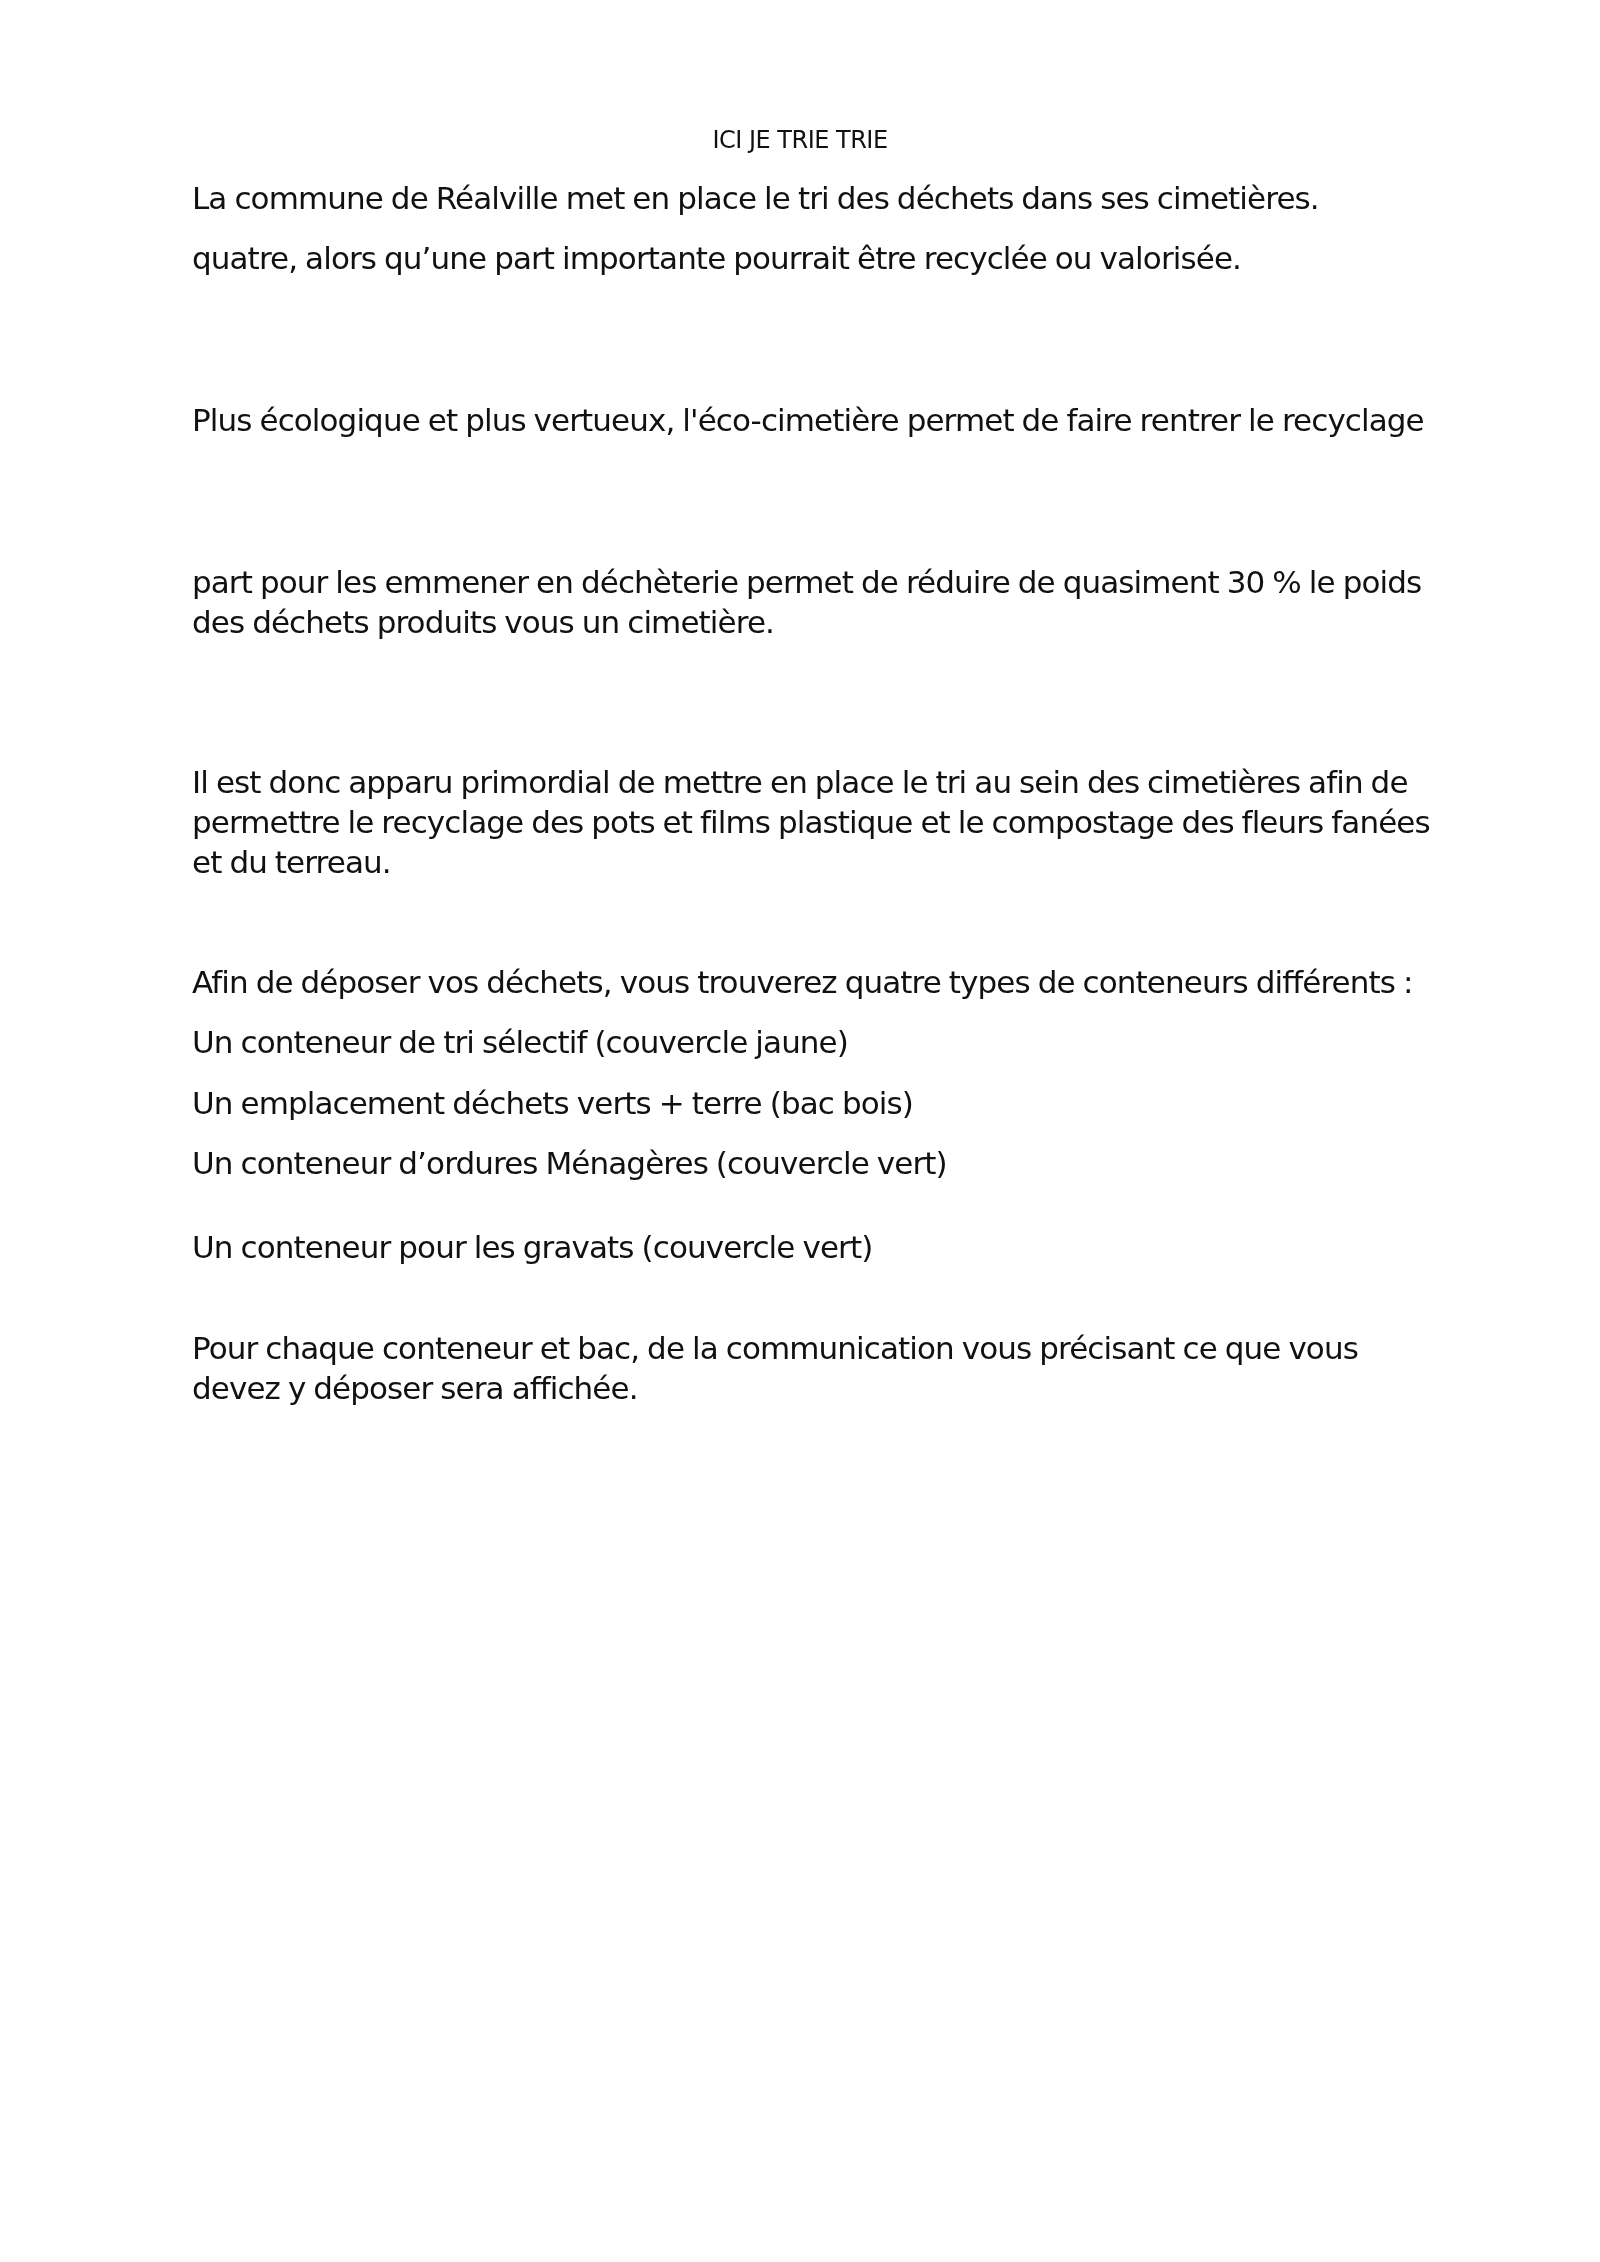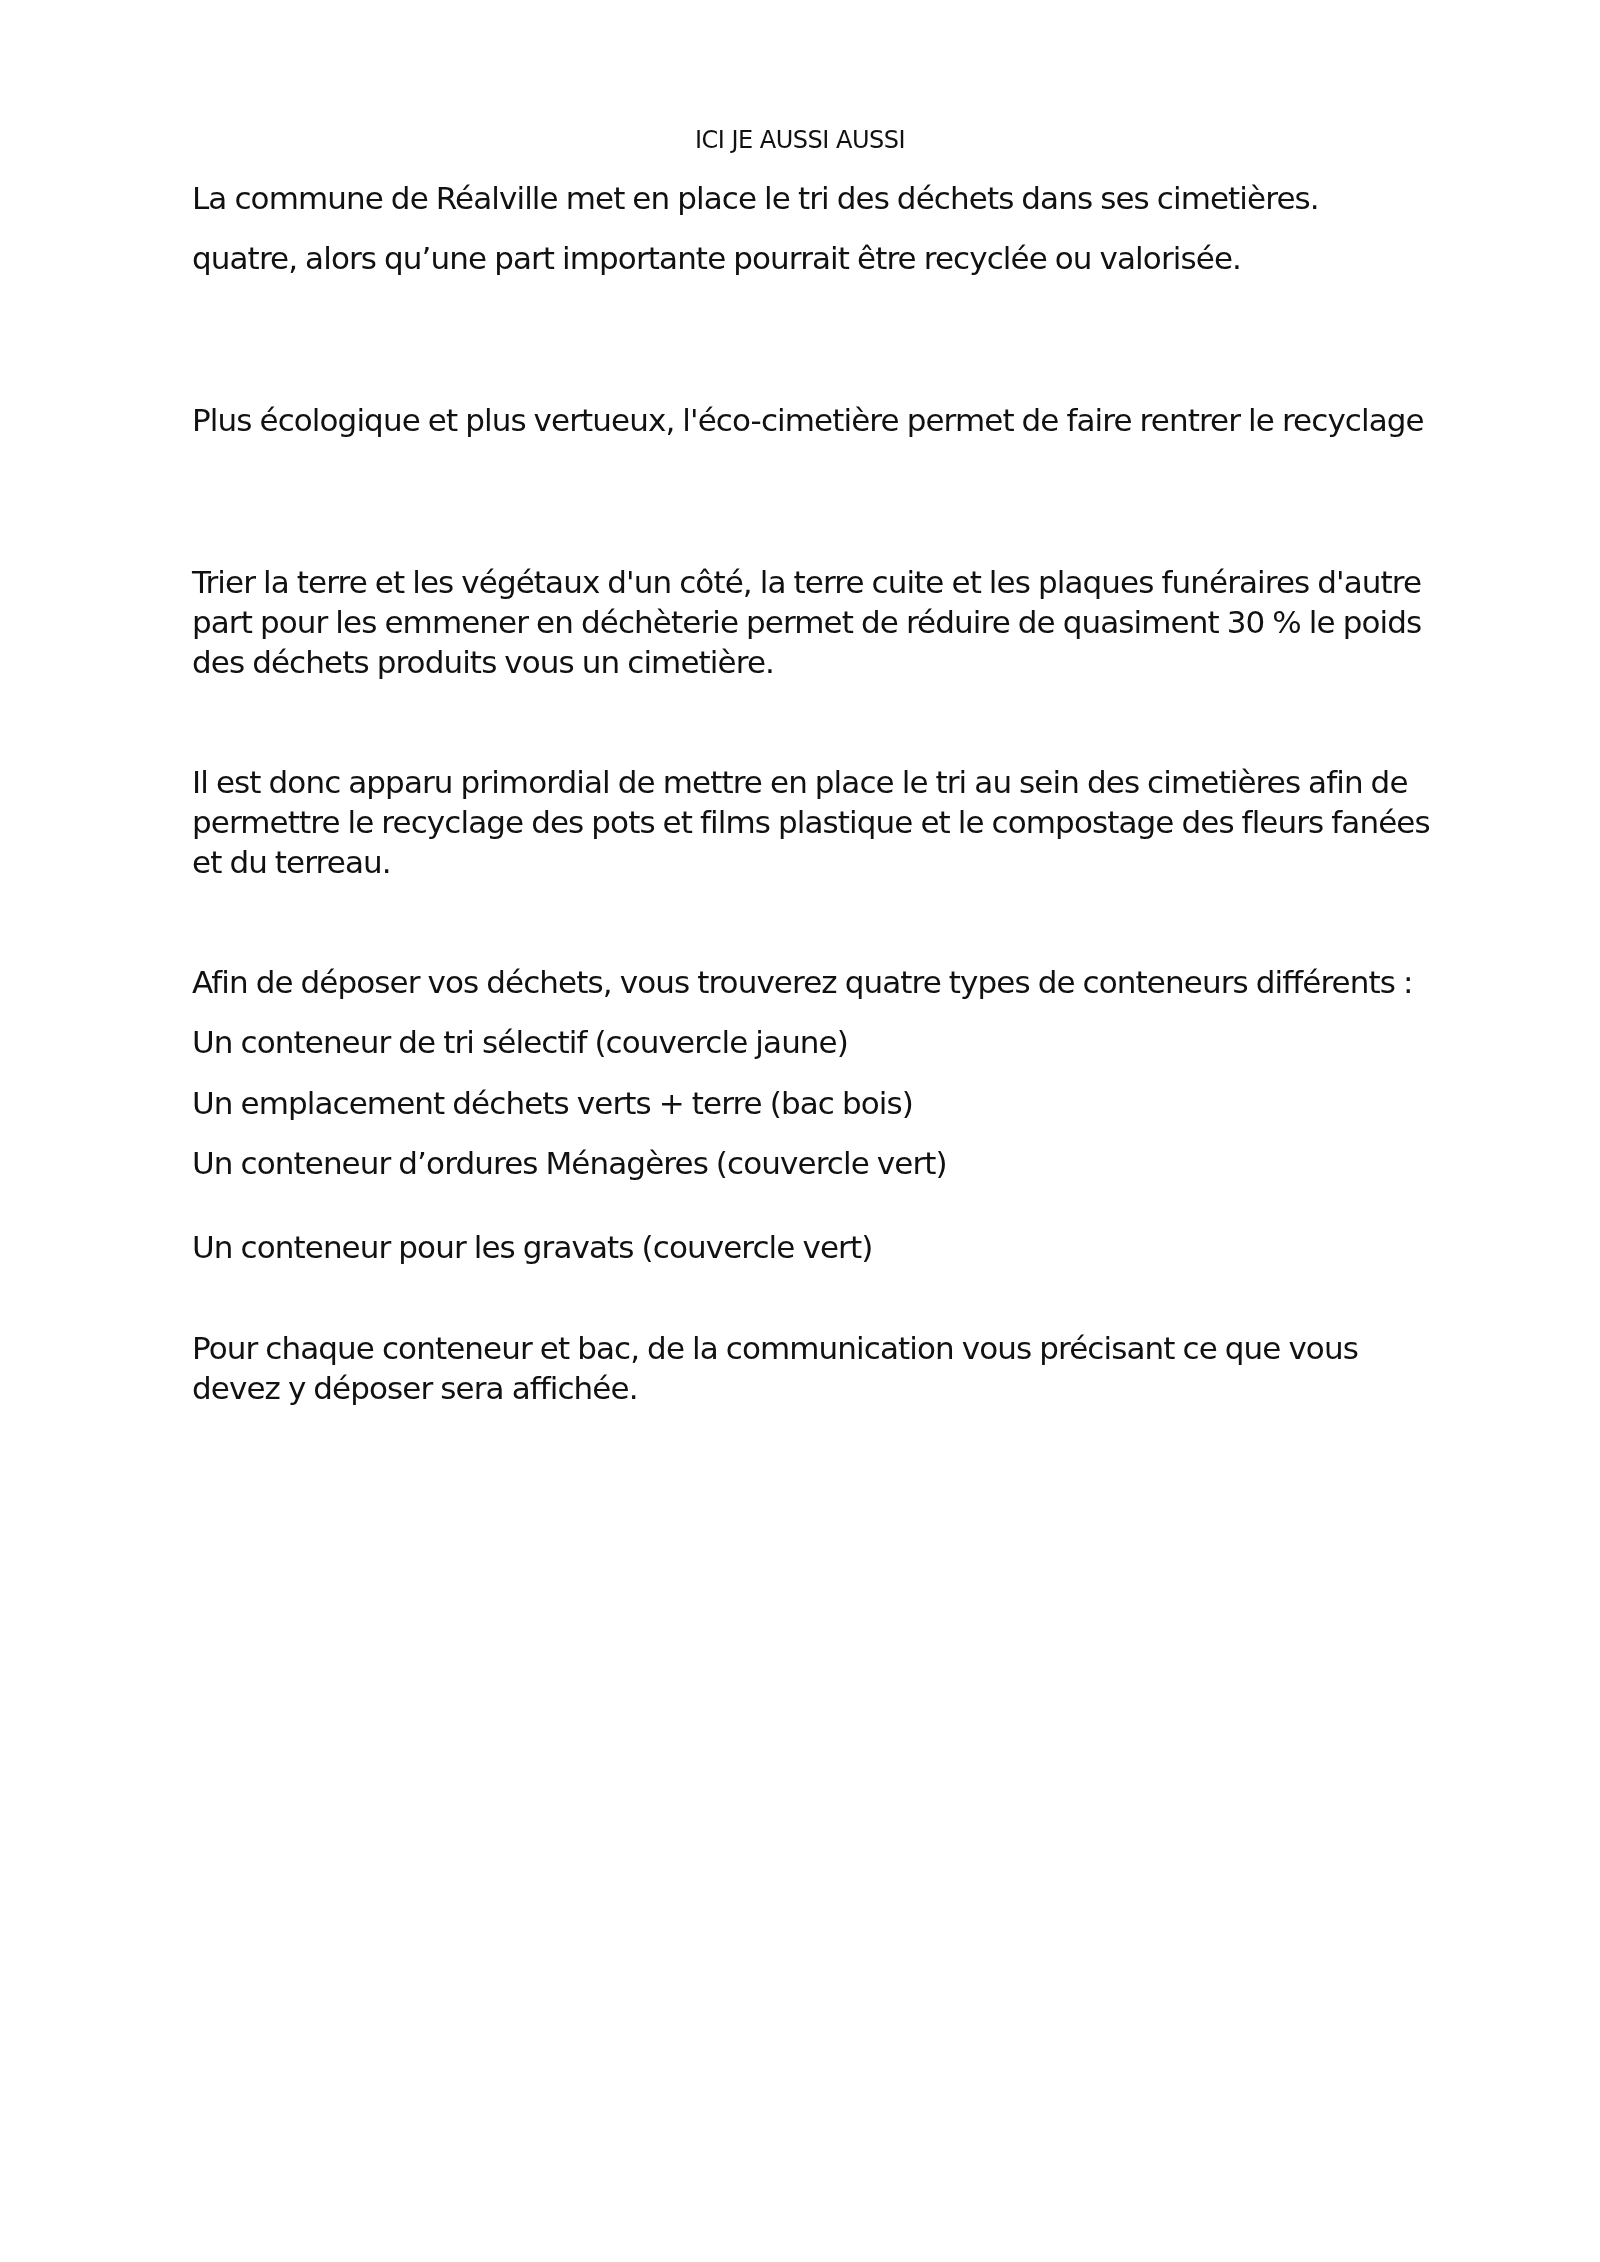--- a/index.html
+++ b/index.html
@@ -45,36 +45,35 @@
     }
     .para .line {
       display: block;
     }
   </style>
 </head>
 <body>
 
 <div class="page">
 
-  <div class="title">ICI JE AUSSI AUSSI</div>
+  <div class="title">ICI JE TRIE TRIE</div>
 
   <div class="para" style="top:178px;">
     <span class="line">La commune de Réalville met en place le tri des déchets dans ses cimetières.</span>
   </div>
 
   <div class="para" style="top:238px;">
     <span class="line">quatre, alors qu’une part importante pourrait être recyclée ou valorisée.</span>
   </div>
 
   <div class="para" style="top:400px;">
     <span class="line">Plus écologique et plus vertueux, l'éco-cimetière permet de faire rentrer le recyclage</span>
   </div>
 
   <div class="para" style="top:562px;">
-    <span class="line">Trier la terre et les végétaux d'un côté, la terre cuite et les plaques funéraires d'autre</span>
     <span class="line">part pour les emmener en déchèterie permet de réduire de quasiment 30 % le poids</span>
     <span class="line">des déchets produits vous un cimetière.</span>
   </div>
 
   <div class="para" style="top:762px;">
     <span class="line">Il est donc apparu primordial de mettre en place le tri au sein des cimetières afin de</span>
     <span class="line">permettre le recyclage des pots et films plastique et le compostage des fleurs fanées</span>
     <span class="line">et du terreau.</span>
   </div>
 

